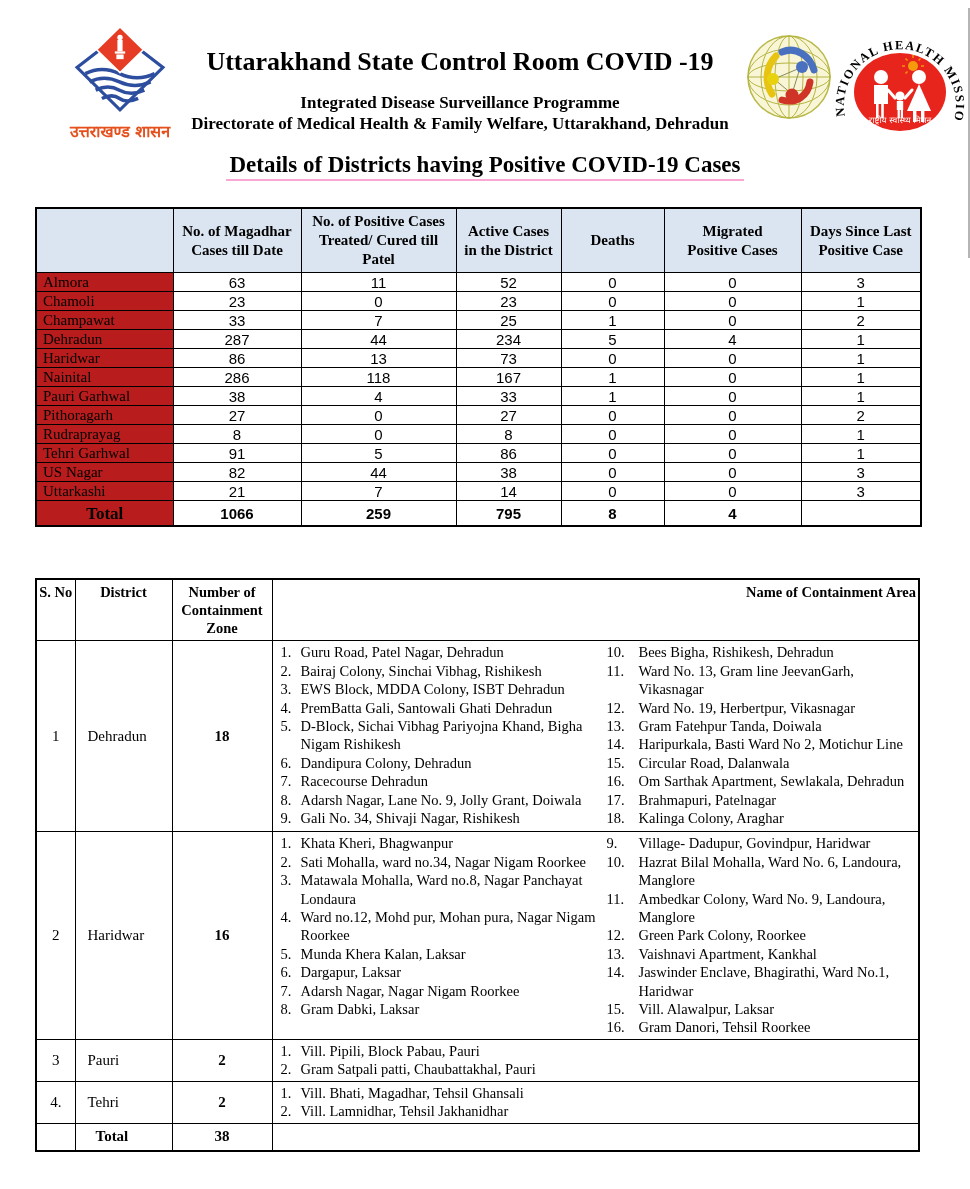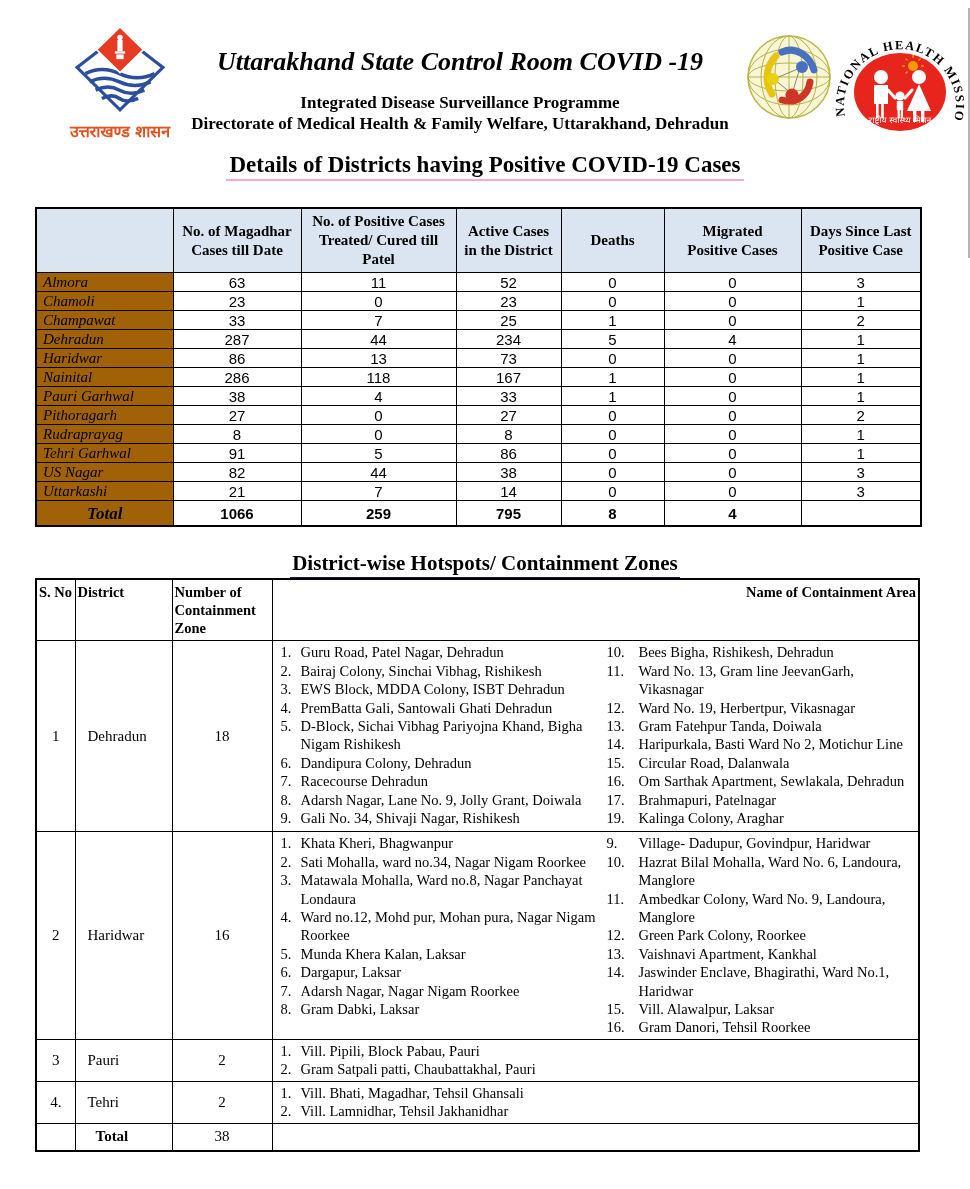--- a/index.html
+++ b/index.html
@@ -4,21 +4,21 @@
 <style>
   html,body{margin:0;padding:0;background:#fff;}
   .page{position:relative;width:970px;height:1189px;background:#ffffff;
         font-family:"Liberation Serif",serif;color:#000;overflow:hidden;}
 
   
   .gov-logo-wrap{position:absolute;left:52px;top:26px;width:136px;text-align:center;}
   .gov-caption{margin-top:2px;font-size:16px;font-weight:bold;color:#e4511e;
                font-family:"DejaVu Sans","Liberation Serif",sans-serif;white-space:nowrap;}
   .title-block{position:absolute;left:168px;top:48px;width:584px;text-align:center;}
-  .main-title{font-size:26px;font-weight:bold;line-height:1.1;font-style:italic;}
+  .main-title{font-size:26px;font-weight:bold;line-height:1.1;}
   .sub-title1{font-size:17px;font-weight:bold;margin-top:16px;}
   .sub-title2{font-size:17px;font-weight:bold;margin-top:1px;}
   .idsp-logo{position:absolute;left:746px;top:34px;}
   .nhm-logo{position:absolute;left:834px;top:18px;}
   .edge-artifact{position:absolute;right:0;top:8px;width:2px;height:250px;background:#8d8d8d;opacity:.65;}
 
   
   .heading1-wrap{position:absolute;top:152px;left:0;width:100%;text-align:center;}
   .heading1{display:inline-block;font-size:23px;font-weight:bold;
             border-bottom:2px solid #f9a8d4;padding:0 3px 1px;}
@@ -27,36 +27,36 @@
             border-bottom:3px solid #17134e;padding:0 2px 1px;}
 
   
   table{border-collapse:collapse;table-layout:fixed;}
   #cases-table{position:absolute;left:35px;top:207px;width:885px;border:2px solid #000;}
   #cases-table th,#cases-table td{border:1px solid #000;overflow:hidden;}
   #cases-table thead th{background:#dbe5f1;font-weight:bold;font-size:15px;line-height:1.25;
                         text-align:center;vertical-align:middle;height:59px;padding:2px 4px;}
   #cases-table thead th:nth-child(6){padding:2px 17px;}
   #cases-table tbody td{height:18px;line-height:1.0;vertical-align:middle;}
-  .district-cell{background:#a16207;font-size:15px;text-align:left;padding:0 0 0 6px;font-style:italic;}
+  .district-cell{background:#b91c1c;font-size:15px;text-align:left;padding:0 0 0 6px;}
   .value-cell{font-family:"Liberation Sans","DejaVu Sans",sans-serif;font-size:15px;
               text-align:center;padding:0;}
   .cases-total-row td{height:24px !important;}
   .total-label{font-size:17px;font-weight:bold;text-align:center;padding:0;}
   .total-value{font-weight:bold;}
 
   
   #hotspots-table{position:absolute;left:35px;top:578px;width:883px;border:2px solid #000;}
   #hotspots-table th,#hotspots-table td{border:1px solid #000;overflow:hidden;}
   #hotspots-table thead th{font-weight:bold;font-size:14.5px;line-height:1.25;vertical-align:top;
-                           text-align:left;height:50px;padding:3px 2px;}
+                           text-align:center;height:50px;padding:3px 2px;}
   #hotspots-table thead th.name-head{text-align:right;padding-left:80px;}
   .sno-cell{text-align:center;font-size:15px;vertical-align:middle;}
   .hdistrict-cell{font-size:15px;vertical-align:middle;padding-left:12px;}
-  .hcount-cell{text-align:center;font-weight:normal;font-size:15px;vertical-align:middle;}
+  .hcount-cell{text-align:center;font-weight:bold;font-size:15px;vertical-align:middle;}
   .name-cell{vertical-align:top;padding:2px 4px 2px 8px;}
   .cols{display:flex;align-items:flex-start;}
   .colL{flex:0 0 326px;}
   .colR{flex:1;}
   .li{display:flex;font-size:14.5px;line-height:18.4px;}
   .num{flex:0 0 20px;}
   .colR .num{flex:0 0 32px;}
   .txt{flex:1;}
   #hotspots-table tbody tr:nth-child(1) td{height:186px;}
   #hotspots-table tbody tr:nth-child(2) td{height:196px;}
@@ -296,23 +296,20 @@
           <td class="value-cell total-value">1066</td>
           <td class="value-cell total-value">259</td>
           <td class="value-cell total-value">795</td>
           <td class="value-cell total-value">8</td>
           <td class="value-cell total-value">4</td>
           <td class="value-cell total-value"></td>
         </tr>
       </tbody>
   </table>
 
-  <div class="heading2-wrap">
-    <span class="heading2">District-wise Hotspots/ Containment Zones</span>
-  </div>
 
   <table id="hotspots-table">
     <colgroup>
       <col style="width:39px">
         <col style="width:97px">
         <col style="width:100px">
         <col style="width:647px">
     </colgroup>
     <thead>
       <tr>
@@ -394,21 +391,21 @@
                 </div>
                 <div class="li">
                   <span class="num">16.</span>
                   <span class="txt">Om Sarthak Apartment, Sewlakala, Dehradun</span>
                 </div>
                 <div class="li">
                   <span class="num">17.</span>
                   <span class="txt">Brahmapuri, Patelnagar</span>
                 </div>
                 <div class="li">
-                  <span class="num">19.</span>
+                  <span class="num">18.</span>
                   <span class="txt">Kalinga Colony, Araghar</span>
                 </div>
               </div>
             </div>
           </td>
         </tr>
         <tr class="hot-row">
           <td class="sno-cell">2</td>
           <td class="hdistrict-cell">Haridwar</td>
           <td class="hcount-cell">16</td>

